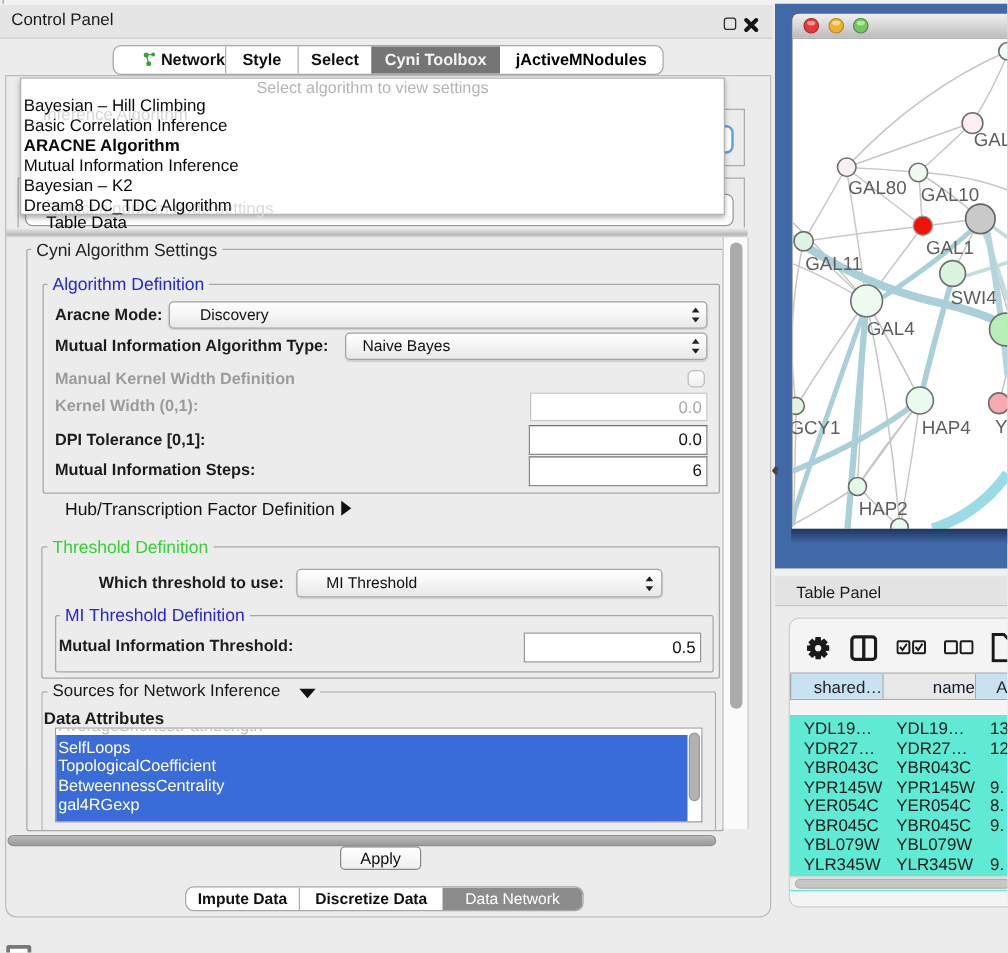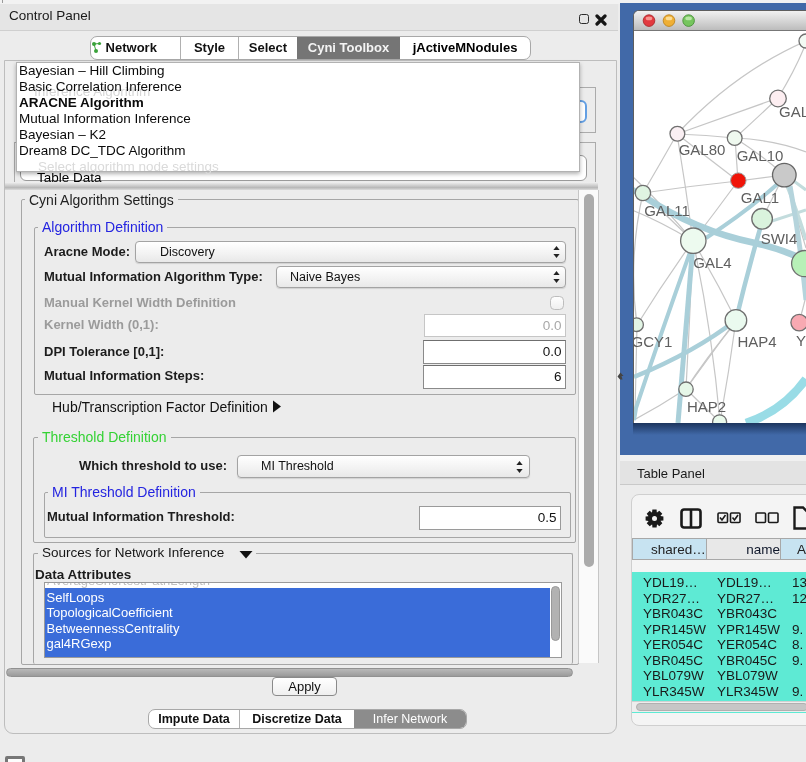--- a/index.html
+++ b/index.html
@@ -104,41 +104,42 @@
 <div class="ab" style="left:46.5px;top:590px;font-size:13px;color:#fff;line-height:15.3px;">SelfLoops<br>TopologicalCoefficient<br>BetweennessCentrality<br>gal4RGexp</div>
 <div class="ab" style="left:551px;top:586px;width:9px;height:55px;background:#b2b2b2;border:1px solid #999;border-radius:5px;box-sizing:border-box;"></div>
 
 <div class="ab" style="left:6px;top:668px;width:567px;height:8.5px;background:linear-gradient(#b9b9b9,#9b9b9b);border:1px solid #919191;border-radius:4.5px;box-sizing:border-box;"></div>
 
 <div class="ab" style="left:272px;top:677px;width:65px;height:19px;background:linear-gradient(#ffffff,#efefef);border:1px solid #8a8a8a;border-radius:4px;box-sizing:border-box;font-size:13px;text-align:center;line-height:17px;color:#111;">Apply</div>
 
 <div class="ab" style="left:148px;top:709px;width:319px;height:20px;background:#fff;border:1px solid #a8a8a8;border-radius:7px;box-sizing:border-box;overflow:hidden;display:flex;">
   <div style="width:90px;text-align:center;font-size:12.5px;font-weight:bold;line-height:18px;color:#111;border-right:1px solid #b0b0b0;">Impute Data</div>
   <div style="width:114px;text-align:center;font-size:12.5px;font-weight:bold;line-height:18px;color:#111;">Discretize Data</div>
-  <div style="flex:1;text-align:center;font-size:12.5px;line-height:18px;color:#fff;background:#8c8c8c;">Infer Network</div>
+  <div style="flex:1;text-align:center;font-size:12.5px;line-height:18px;color:#fff;background:#8c8c8c;">Data Network</div>
 </div>
 
 <div class="ab" style="left:5px;top:756px;width:20px;height:14px;border:3px solid #777;background:#fdfdfd;border-radius:2px;box-sizing:border-box;"></div>
 
 <div class="ab" style="left:90px;top:36px;width:441px;height:24px;background:#fff;border:1px solid #a8a8a8;border-radius:7px;box-sizing:border-box;overflow:hidden;display:flex;z-index:5;">
-  <div style="width:89px;font-size:13px;font-weight:bold;line-height:22px;color:#111;border-right:1px solid #b0b0b0;text-align:left;">
+  <div style="width:89px;font-size:13px;font-weight:bold;line-height:22px;color:#111;border-right:1px solid #b0b0b0;text-align:right;">
     <svg width="11" height="13" style="vertical-align:-2px;">
         <circle cx="3" cy="3" r="2" fill="#3aa23a"></circle>
         <circle cx="8.5" cy="2.5" r="1.6" fill="#3aa23a"></circle>
         <circle cx="5" cy="10" r="2" fill="#3aa23a"></circle>
         <path d="M3,3 L8.5,2.5 M3,3 L5,10" stroke="#3aa23a" stroke-width="1"></path>
       </svg>
     Network</div>
   <div style="width:57px;font-size:13px;font-weight:bold;line-height:22px;color:#111;border-right:1px solid #b0b0b0;text-align:center;">Style</div>
   <div style="width:58px;font-size:13px;font-weight:bold;line-height:22px;color:#111;text-align:center;">Select</div>
   <div style="width:103px;font-size:13px;font-weight:bold;line-height:22px;color:#f4f4f4;background:#757575;text-align:center;">Cyni Toolbox</div>
   <div style="flex:1;font-size:13px;font-weight:bold;line-height:22px;color:#000000;text-align:center;">jActiveMNodules</div>
 </div>
 
 <div class="ab" style="left:16px;top:62px;width:564px;height:110px;background:#fff;border:1px solid #b2b2b2;box-shadow:0 2px 4px rgba(0,0,0,0.3);box-sizing:border-box;z-index:10;">
+  <div style="font-size:13px;color:#b4b4b4;text-align:center;line-height:14px;">Select algorithm to view settings</div>
   <div style="position:absolute;left:17px;top:21px;font-size:13.5px;color:#d6d6d6;">Inference Algorithm</div>
   <div style="position:absolute;left:20px;top:90px;font-size:13.5px;color:#000000;margin-top:17px;">Table Data</div>
   <div style="position:absolute;left:21px;top:96px;font-size:13.5px;color:#dadada;">Select algorithm node settings</div>
   <div style="position:relative;font-size:13.5px;color:#0a0a0a;line-height:16px;padding-left:2px;">Bayesian – Hill Climbing<br>Basic Correlation Inference<br><span style="font-weight:bold;">ARACNE Algorithm</span><br>Mutual Information Inference<br>Bayesian – K2<br>Dream8 DC_TDC Algorithm</div>
 </div>
 
 <svg class="ab" style="left:617px;top:372px;z-index:3;" width="7" height="8">
     <path d="M0.5,4.5 L3.5,0.5 L6.5,4 L4.5,4 L5.5,7.5 L3,7.5 Z" fill="#444"></path>
   </svg>
 

